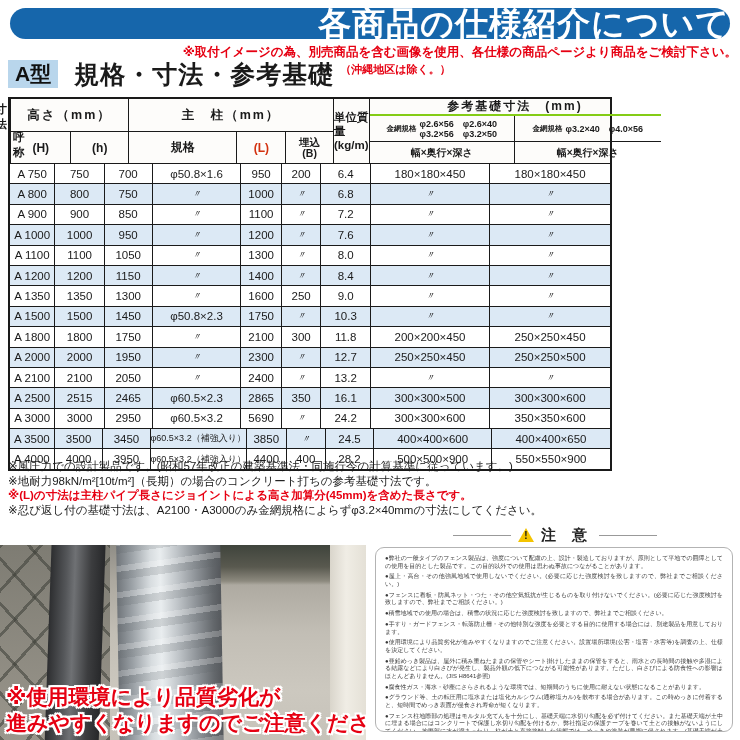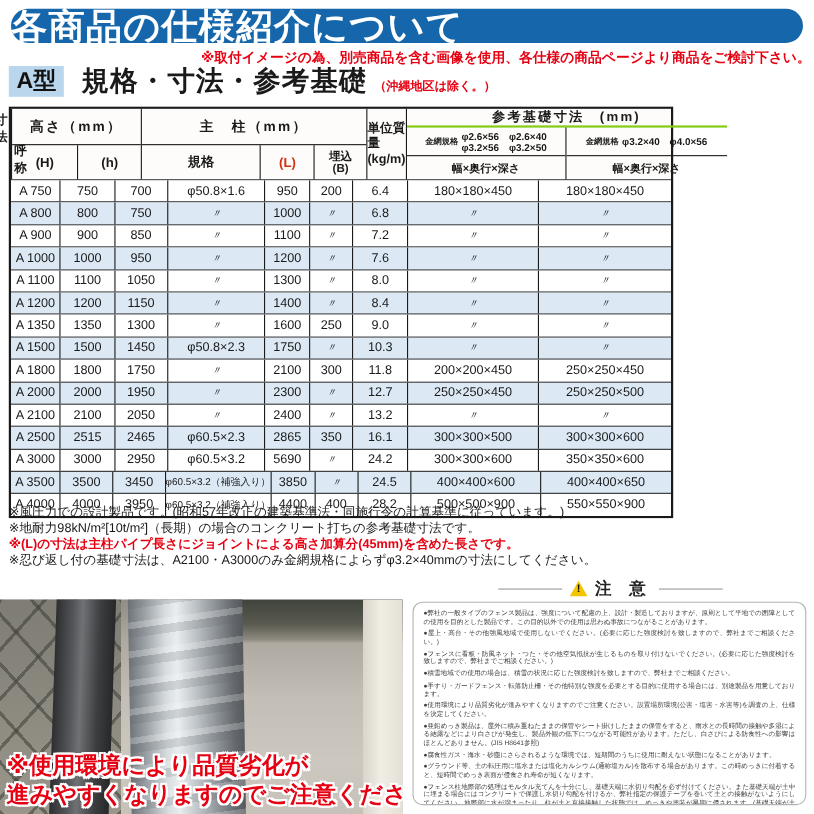--- a/index.html
+++ b/index.html
@@ -5,33 +5,33 @@
   html,body{margin:0;padding:0;}
   body{
     width:740px;height:740px;position:relative;background:#fff;
     font-family:"Liberation Sans","DejaVu Sans",sans-serif;
     color:#1a1a1a;overflow:hidden;
   }
   
   .banner{
     position:absolute;left:10px;top:8px;width:720px;height:31px;
     background:#1666ab;border-radius:16px;
-    display:flex;align-items:center;justify-content:flex-start;
+    display:flex;align-items:center;justify-content:flex-end;
   }
   .banner-title{
     color:#fff;font-size:33px;font-weight:900;letter-spacing:1px;
     white-space:nowrap;line-height:31px;
   }
   
   .notice-top{
     position:absolute;right:3px;top:44px;width:736px;
     text-align:right;font-size:12.5px;font-weight:bold;color:#e60012;white-space:nowrap;
   }
   
-  .section-head{position:absolute;left:8px;top:60px;display:flex;align-items:flex-end;}
+  .section-head{position:absolute;left:8px;top:60px;display:flex;align-items:flex-start;}
   .badge{background:#b9d6ec;color:#111;font-size:21px;font-weight:900;padding:2px 7px;line-height:24px;}
   .sec-title{font-size:25px;font-weight:900;margin-left:16px;line-height:28px;letter-spacing:1px;}
   .sec-sub{font-size:11px;font-weight:bold;color:#e60012;margin-left:6px;line-height:18px;}
   
   .spec-table{position:absolute;left:8px;top:97px;width:604px;border:2px solid #1a1a1a;box-sizing:border-box;}
   .thead{display:flex;height:64px;border-bottom:1px solid #1a1a1a;background:#fdfcfa;}
   .thead *{box-sizing:border-box;}
   .hcol{display:flex;flex-direction:column;}
   .bl{border-left:1px solid #1a1a1a;}
   .corner{width:54px;position:relative;

